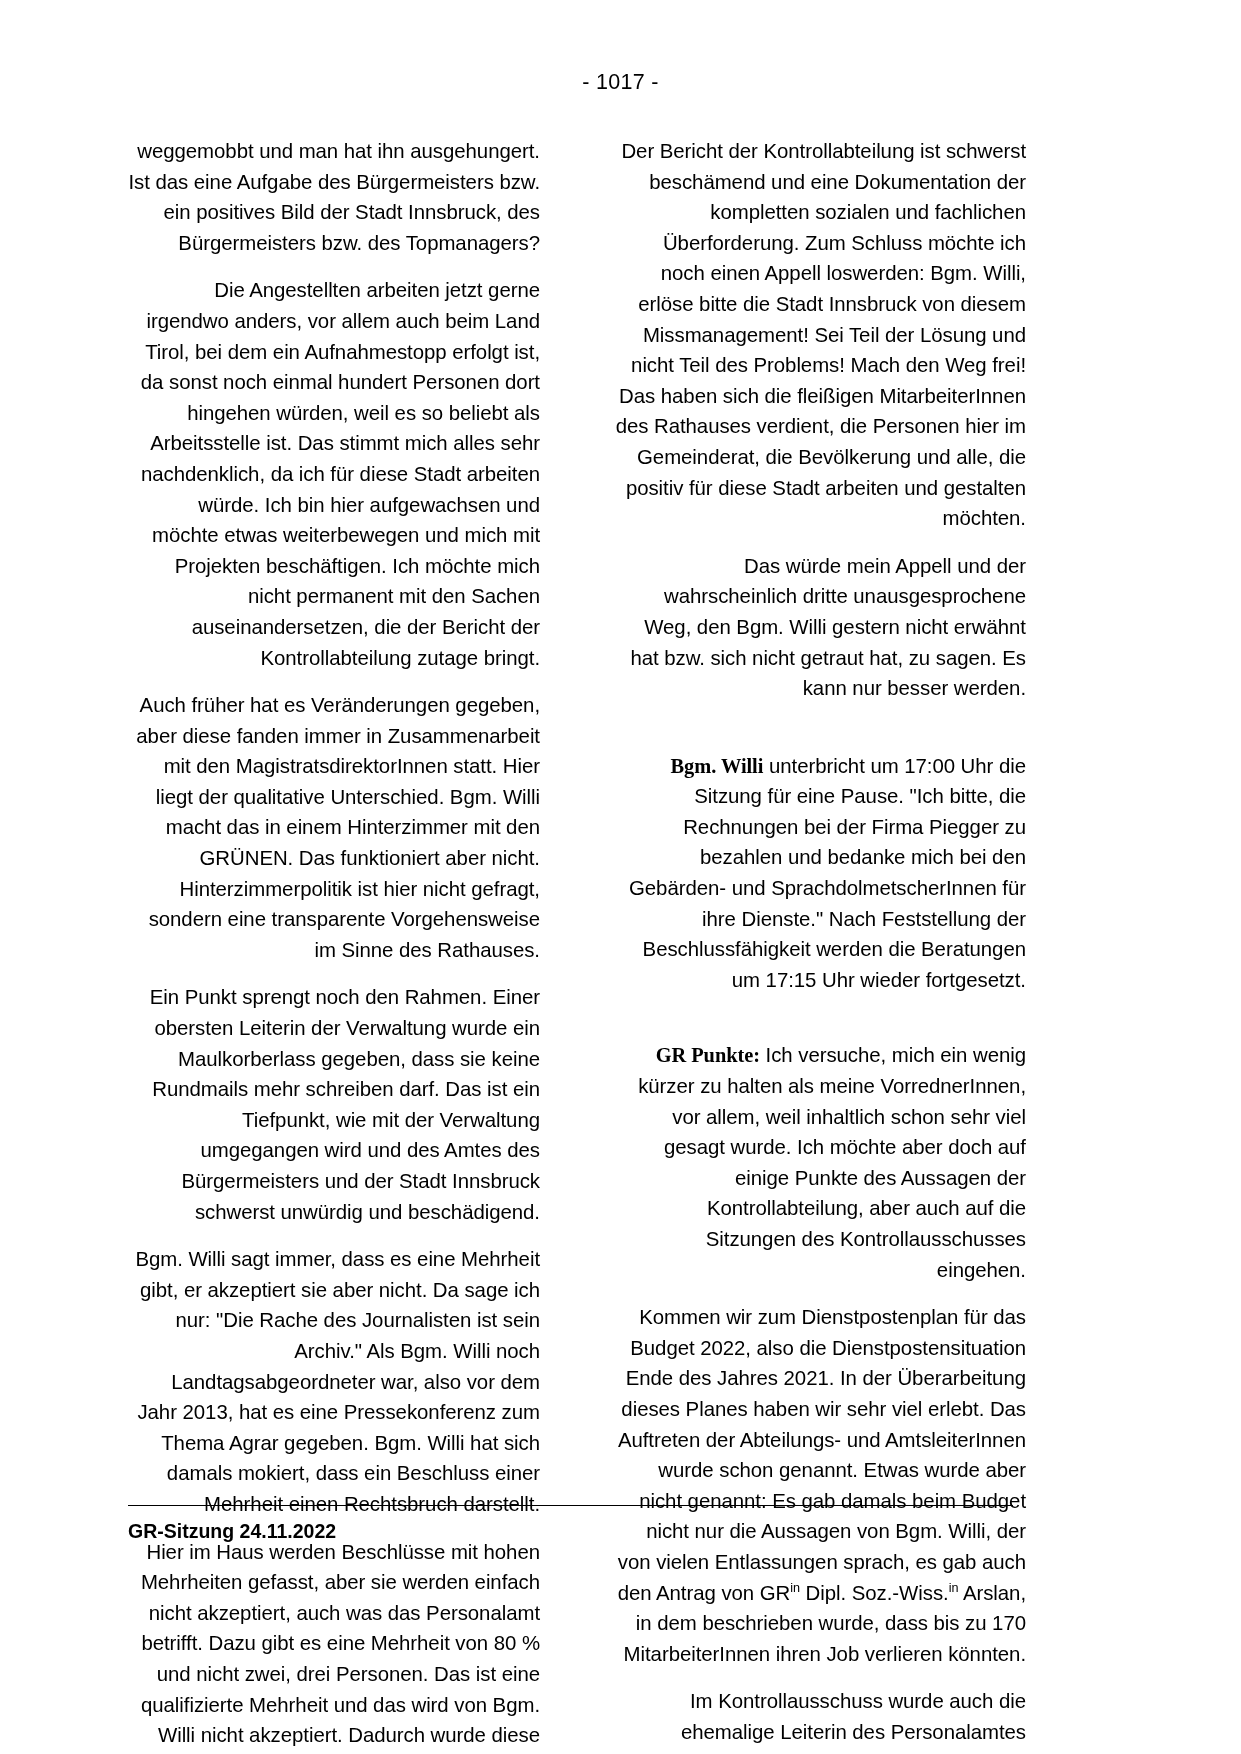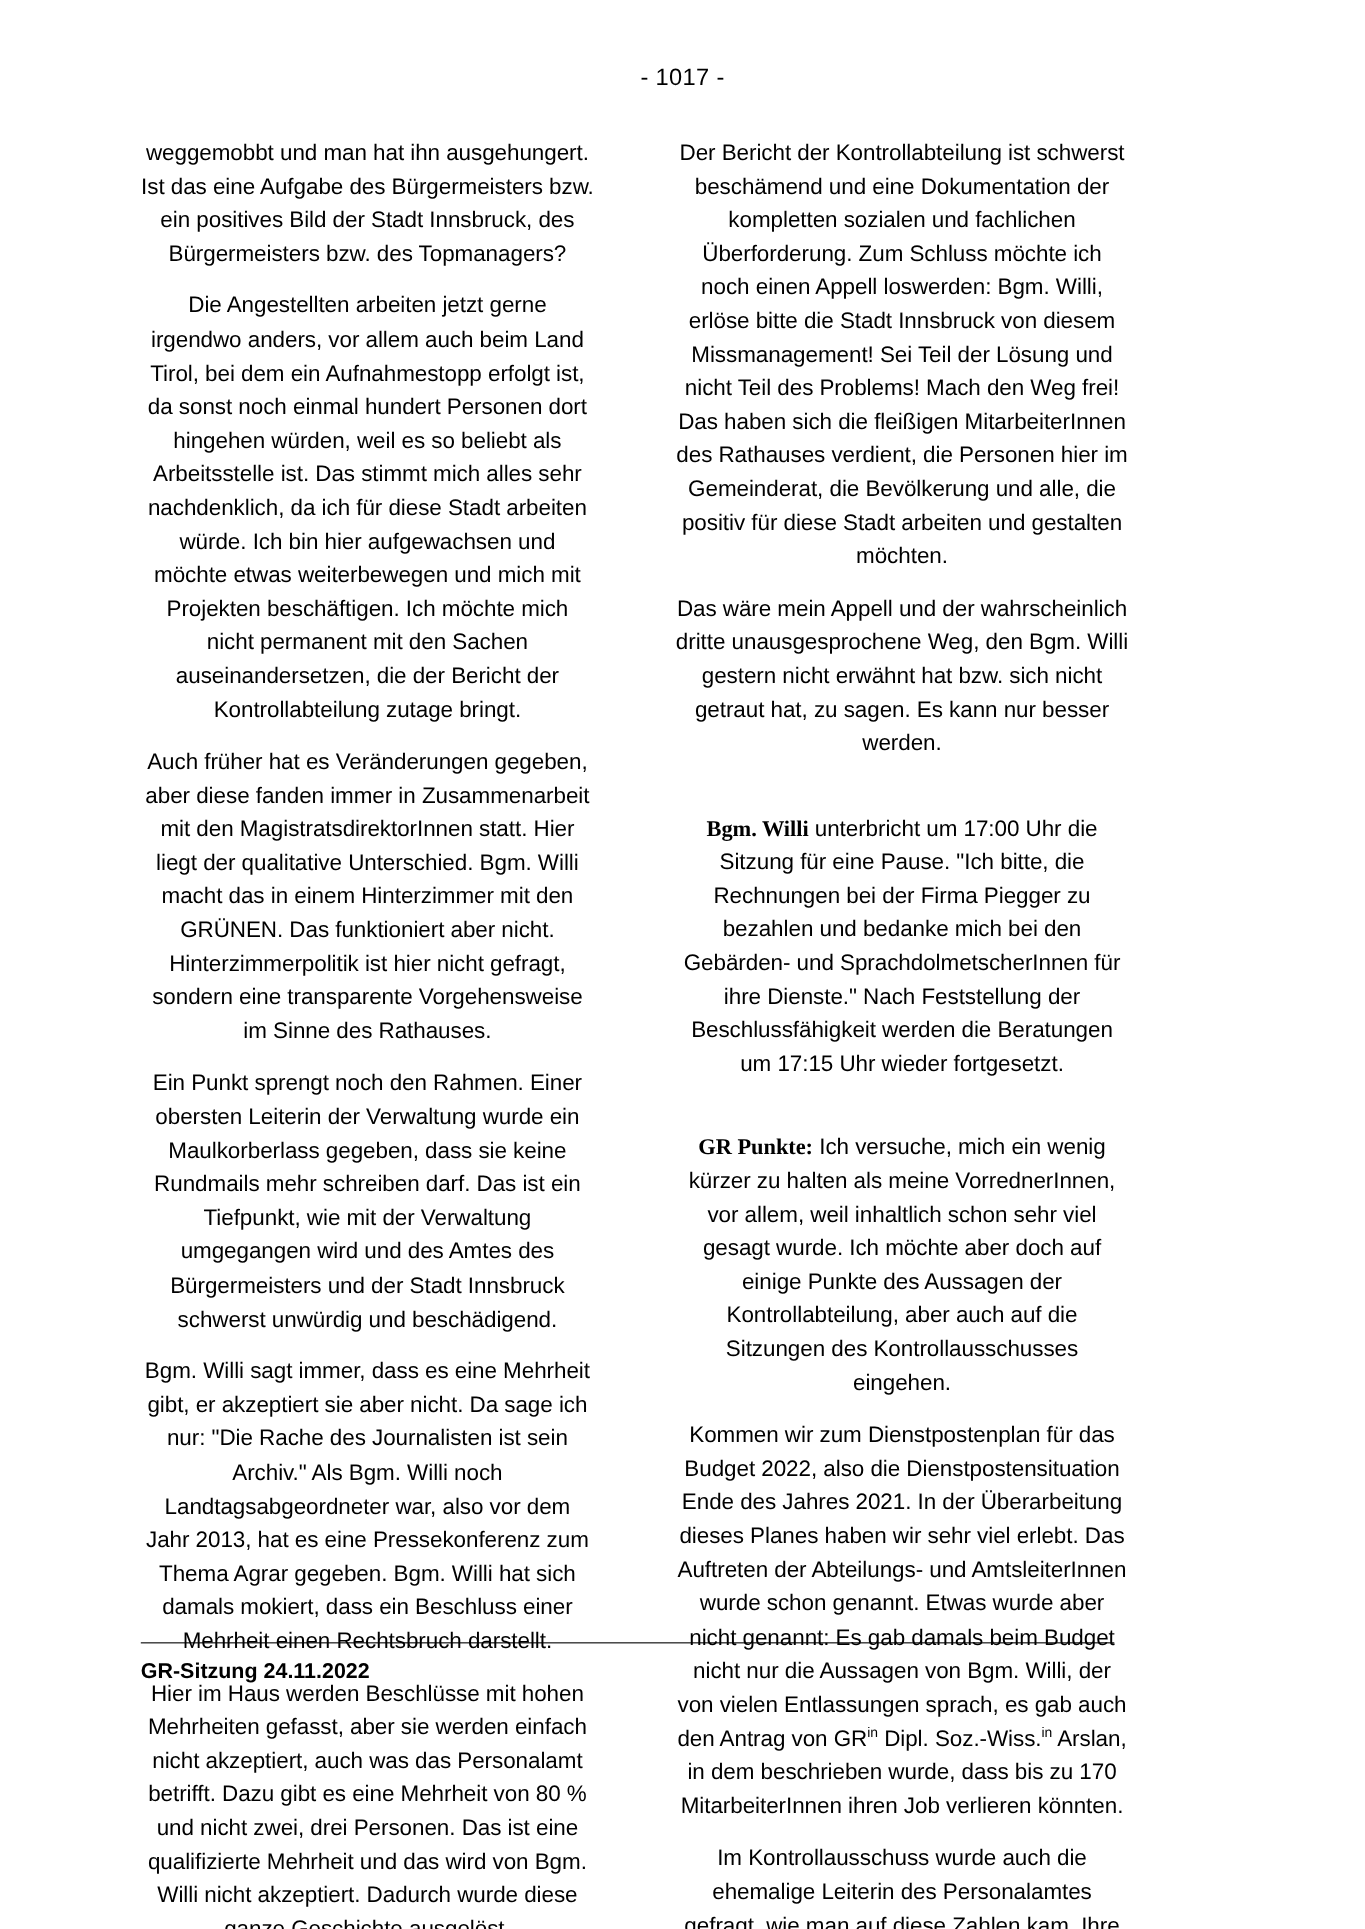--- a/index.html
+++ b/index.html
@@ -10,21 +10,21 @@
   body {
     width: 1241px;
     height: 1754px;
     font-family: "Liberation Sans", sans-serif;
     color: #000000;
     position: relative;
     overflow: hidden;
   }
   .page {
     position: absolute;
-    top: 0; left: 0;
+    top: 12px; left: 0;
     width: 1241px;
     height: 1256px;
     box-sizing: border-box;
   }
   .page-number {
     position: absolute;
     top: 58px;
     left: 0;
     width: 1241px;
     text-align: center;
@@ -41,21 +41,21 @@
     gap: 74px;
   }
   .col {
     width: 412px;
     flex: 0 0 412px;
   }
   p {
     margin: 0 0 17px 0;
     font-size: 20.4px;
     line-height: 30.6px;
-    text-align: center;
+    text-align: right;
     letter-spacing: -0.05px;
   }
   p:last-child { margin-bottom: 0; }
   .spacer-lg { height: 30px; }
   .spacer-md { height: 28px; }
   b { font-weight: bold; font-family: Liberation Serif, serif; }
   sup {
     font-size: 0.62em;
     vertical-align: super;
     line-height: 0;
@@ -90,21 +90,21 @@
       <p>weggemobbt und man hat ihn ausgehungert. Ist das eine Aufgabe des Bürgermeisters bzw. ein positives Bild der Stadt Innsbruck, des Bürgermeisters bzw. des Topmanagers?</p>
       <p>Die Angestellten arbeiten jetzt gerne irgendwo anders, vor allem auch beim Land Tirol, bei dem ein Aufnahmestopp erfolgt ist, da sonst noch einmal hundert Personen dort hingehen würden, weil es so beliebt als Arbeitsstelle ist. Das stimmt mich alles sehr nachdenklich, da ich für diese Stadt arbeiten würde. Ich bin hier aufgewachsen und möchte etwas weiterbewegen und mich mit Projekten beschäftigen. Ich möchte mich nicht permanent mit den Sachen auseinandersetzen, die der Bericht der Kontrollabteilung zutage bringt.</p>
       <p>Auch früher hat es Veränderungen gegeben, aber diese fanden immer in Zusammenarbeit mit den MagistratsdirektorInnen statt. Hier liegt der qualitative Unterschied. Bgm. Willi macht das in einem Hinterzimmer mit den GRÜNEN. Das funktioniert aber nicht. Hinterzimmerpolitik ist hier nicht gefragt, sondern eine transparente Vorgehensweise im Sinne des Rathauses.</p>
       <p>Ein Punkt sprengt noch den Rahmen. Einer obersten Leiterin der Verwaltung wurde ein Maulkorberlass gegeben, dass sie keine Rundmails mehr schreiben darf. Das ist ein Tiefpunkt, wie mit der Verwaltung umgegangen wird und des Amtes des Bürgermeisters und der Stadt Innsbruck schwerst unwürdig und beschädigend.</p>
       <p>Bgm. Willi sagt immer, dass es eine Mehrheit gibt, er akzeptiert sie aber nicht. Da sage ich nur: "Die Rache des Journalisten ist sein Archiv." Als Bgm. Willi noch Landtagsabgeordneter war, also vor dem Jahr 2013, hat es eine Pressekonferenz zum Thema Agrar gegeben. Bgm. Willi hat sich damals mokiert, dass ein Beschluss einer Mehrheit einen Rechtsbruch darstellt.</p>
       <p>Hier im Haus werden Beschlüsse mit hohen Mehrheiten gefasst, aber sie werden einfach nicht akzeptiert, auch was das Personalamt betrifft. Dazu gibt es eine Mehrheit von 80 % und nicht zwei, drei Personen. Das ist eine qualifizierte Mehrheit und das wird von Bgm. Willi nicht akzeptiert. Dadurch wurde diese ganze Geschichte ausgelöst.</p>
     </div>
 
     <div class="col">
       <p>Der Bericht der Kontrollabteilung ist schwerst beschämend und eine Dokumentation der kompletten sozialen und fachlichen Überforderung. Zum Schluss möchte ich noch einen Appell loswerden: Bgm. Willi, erlöse bitte die Stadt Innsbruck von diesem Missmanagement! Sei Teil der Lösung und nicht Teil des Problems! Mach den Weg frei! Das haben sich die fleißigen MitarbeiterInnen des Rathauses verdient, die Personen hier im Gemeinderat, die Bevölkerung und alle, die positiv für diese Stadt arbeiten und gestalten möchten.</p>
-      <p>Das wäre mein Appell und der wahrscheinlich dritte unausgesprochene Weg, den Bgm. Willi gestern nicht erwähnt hat bzw. sich nicht getraut hat, zu sagen. Es kann nur besser werden.</p>
+      <p>Das würde mein Appell und der wahrscheinlich dritte unausgesprochene Weg, den Bgm. Willi gestern nicht erwähnt hat bzw. sich nicht getraut hat, zu sagen. Es kann nur besser werden.</p>
 
       <div class="spacer-lg"></div>
 
       <p><b>Bgm. Willi</b><span> unterbricht um 17:00 Uhr die Sitzung für eine Pause. "Ich bitte, die Rechnungen bei der Firma Piegger zu bezahlen und bedanke mich bei den Gebärden- und SprachdolmetscherInnen für ihre Dienste." Nach Feststellung der Beschlussfähigkeit werden die Beratungen um 17:15 Uhr wieder fortgesetzt.</span></p>
 
       <div class="spacer-md"></div>
 
       <p><b>GR Punkte:</b><span> Ich versuche, mich ein wenig kürzer zu halten als meine VorrednerInnen, vor allem, weil inhaltlich schon sehr viel gesagt wurde. Ich möchte aber doch auf einige Punkte des Aussagen der Kontrollabteilung, aber auch auf die Sitzungen des Kontrollausschusses eingehen.</span></p>
 
       <p><span>Kommen wir zum Dienstpostenplan für das Budget 2022, also die Dienstpostensituation Ende des Jahres 2021. In der Überarbeitung dieses Planes haben wir sehr viel erlebt. Das Auftreten der Abteilungs- und AmtsleiterInnen wurde schon genannt. Etwas wurde aber nicht genannt: Es gab damals beim Budget nicht nur die Aussagen von Bgm. Willi, der von vielen Entlassungen sprach, es gab auch den Antrag von GR</span><sup>in</sup><span> Dipl. Soz.-Wiss.</span><sup>in</sup><span> Arslan, in dem beschrieben wurde, dass bis zu 170 MitarbeiterInnen ihren Job verlieren könnten.</span></p>

